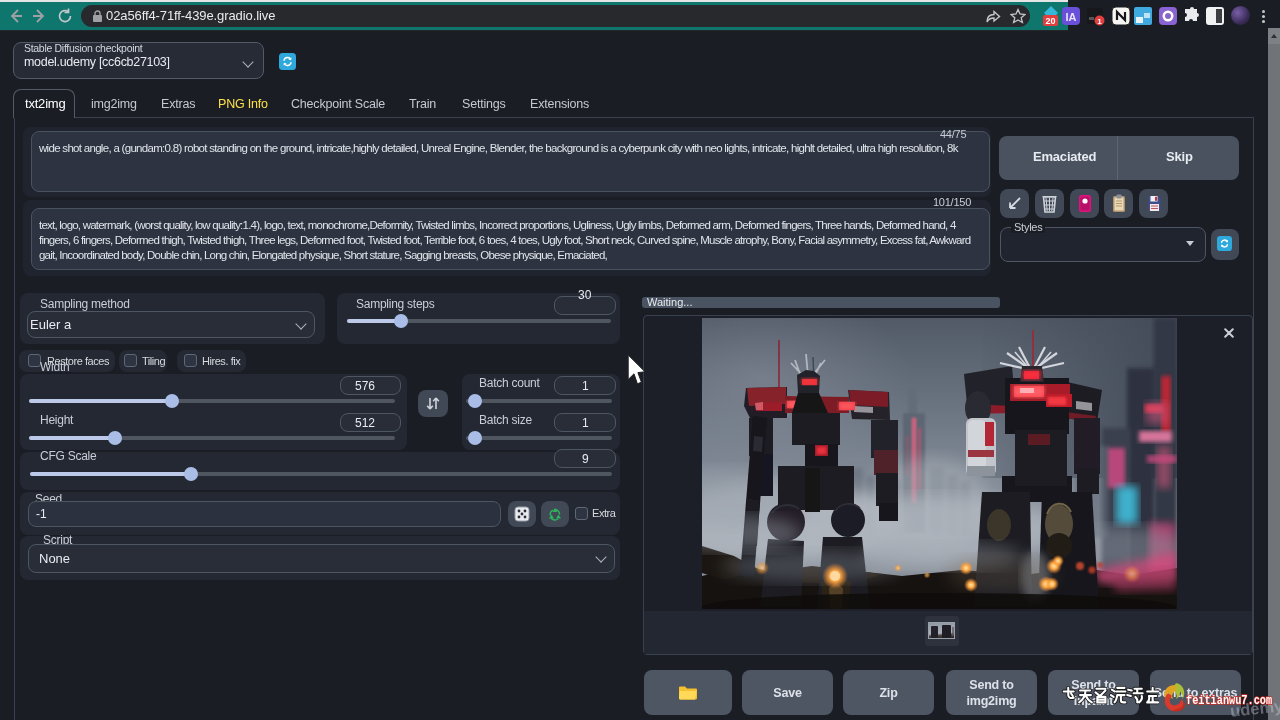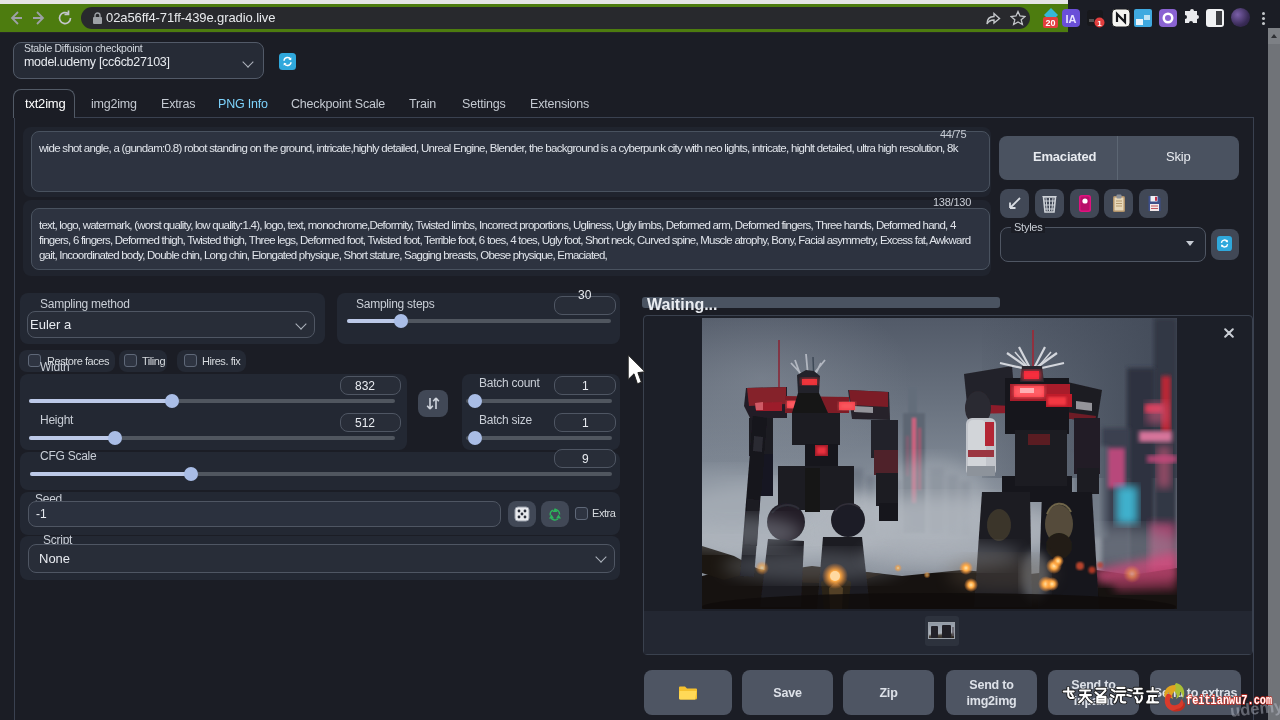--- a/index.html
+++ b/index.html
@@ -1,19 +1,19 @@
 <!DOCTYPE html>
 <html><head><meta charset="utf-8">
 <style>
 *{margin:0;padding:0;box-sizing:border-box}
 body{width:1280px;height:720px;overflow:hidden;background:#1b1d25;font-family:"Liberation Sans",sans-serif}
 #page{position:absolute;top:0;left:0;width:1280px;height:720px}
 .abs{position:absolute}
 
-#bbar{position:absolute;top:0;left:0;width:1068px;height:28px;background:#4d7c0f;border-top:4px solid #e5e5e5;border-bottom:1px solid #25262a;box-sizing:content-box}
+#bbar{position:absolute;top:0;left:0;width:1068px;height:28px;background:#0f766e;border-top:2px solid #e5e5e5;border-bottom:1px solid #25262a;box-sizing:content-box}
 #urlpill{position:absolute;left:81px;top:3px;width:949px;height:22px;border-radius:11px;background:#28292d}
 .btxt{color:#e8eaed;font-size:13px}
 
 .panel{position:absolute;background:#232833;border-radius:8px}
 .inbox{position:absolute;background:#282d38;border:1px solid #4f5663;border-radius:8px}
 .lbl{position:absolute;color:#c9ced6;font-size:12px;letter-spacing:-0.25px;white-space:nowrap}
 .val{position:absolute;color:#e8ebf0;font-size:13px;white-space:nowrap}
 .track{position:absolute;height:4px;background:#50565f;border-radius:2px}
 .fill{position:absolute;height:4px;background:#bcc9e8;border-radius:2px}
 .thumb{position:absolute;width:14px;height:14px;border-radius:50%;background:#a9bde6;top:-5px}
@@ -97,43 +97,43 @@
         <rect x="0" y="0" width="17" height="17" rx="3.5" fill="#2fa8dc"></rect>
         <path d="M5.2 10.5 A3.6 3.6 0 0 0 12 9.2 M11.8 6.5 A3.6 3.6 0 0 0 5 7.8" stroke="#fff" stroke-width="1.5" fill="none"></path>
         <path d="M12.5 4.5 L12 7.3 L9.3 6.6 Z M4.5 12.5 L5 9.7 L7.7 10.4 Z" fill="#fff"></path>
       </svg></div>
 
   <div class="abs" style="left:13px;top:89px;width:62px;height:29px;border:1px solid #525a66;border-bottom:none;border-radius:8px 8px 0 0;background:#1b1d25;z-index:2"></div>
   <div class="val" style="left:25px;top:96px;font-size:13px;letter-spacing:-0.2px;color:#fff;z-index:3">txt2img</div>
   <div id="tabs">
     <div class="lbl" style="left:91px;top:97px;font-size:12.5px;letter-spacing:-0.2px;color:#c4c9d1">img2img</div>
     <div class="lbl" style="left:161px;top:97px;font-size:12.5px;letter-spacing:-0.2px;color:#c4c9d1">Extras</div>
-    <div class="lbl" style="left:218px;top:97px;font-size:12.5px;letter-spacing:-0.2px;color:#7dd3fc">PNG Info</div>
+    <div class="lbl" style="left:218px;top:97px;font-size:12.5px;letter-spacing:-0.2px;color:#fde047">PNG Info</div>
     <div class="lbl" style="left:291px;top:97px;font-size:12.5px;letter-spacing:-0.2px;color:#c4c9d1">Checkpoint Scale</div>
     <div class="lbl" style="left:409px;top:97px;font-size:12.5px;letter-spacing:-0.2px;color:#c4c9d1">Train</div>
     <div class="lbl" style="left:462px;top:97px;font-size:12.5px;letter-spacing:-0.2px;color:#c4c9d1">Settings</div>
     <div class="lbl" style="left:530px;top:97px;font-size:12.5px;letter-spacing:-0.2px;color:#c4c9d1">Extensions</div>
   </div>
 
   <div class="abs" style="left:14px;top:117px;width:1240px;height:610px;border:1px solid #3a4150;border-bottom:none"></div>
 
   <div class="panel" style="left:23px;top:127px;width:968px;height:70px;background:#20242e"></div>
   <div class="inbox" style="left:31px;top:131px;width:959px;height:61px;background:#2d3340;border-color:#49525f"></div>
   <div class="lbl" id="prompt1" style="left:39px;top:141px;width:944px;overflow:hidden;color:#e0e4ea;font-size:11.5px;letter-spacing:-0.7px;line-height:15px;white-space:nowrap">wide shot angle, a (gundam:0.8) robot standing on the ground, intricate,highly detailed, Unreal Engine, Blender, the background is a cyberpunk city with neo lights, intricate, highlt detailed, ultra high resolution, 8k</div>
   <div class="lbl" style="left:940px;top:128px;font-size:11px">44/75</div>
 
   <div class="panel" style="left:23px;top:200px;width:968px;height:76px;background:#20242e"></div>
   <div class="inbox" style="left:31px;top:208px;width:959px;height:62px;background:#2d3340;border-color:#49525f"></div>
   <div class="lbl" id="prompt2" style="left:39px;top:218px;width:946px;overflow:hidden;color:#e0e4ea;font-size:11.5px;letter-spacing:-0.78px;line-height:15px;white-space:nowrap">text, logo, watermark, (worst quality, low quality:1.4), logo, text, monochrome,Deformity, Twisted limbs, Incorrect proportions, Ugliness, Ugly limbs, Deformed arm, Deformed fingers, Three hands, Deformed hand, 4<br>fingers, 6 fingers, Deformed thigh, Twisted thigh, Three legs, Deformed foot, Twisted foot, Terrible foot, 6 toes, 4 toes, Ugly foot, Short neck, Curved spine, Muscle atrophy, Bony, Facial asymmetry, Excess fat, Awkward<br>gait, Incoordinated body, Double chin, Long chin, Elongated physique, Short stature, Sagging breasts, Obese physique, Emaciated,</div>
-  <div class="lbl" style="left:933px;top:196px;font-size:11px">138/130</div>
+  <div class="lbl" style="left:933px;top:196px;font-size:11px">101/150</div>
 
   <div class="abs" style="left:999px;top:136px;width:240px;height:44px;border-radius:8px;background:#4a5260"></div>
   <div class="abs" style="left:1117px;top:136px;width:1px;height:44px;background:#5c6673"></div>
   <div class="val" style="left:1033px;top:149px;font-weight:bold;letter-spacing:-0.2px">Emaciated</div>
-  <div class="val" style="left:1166px;top:149px;font-weight:normal;letter-spacing:-0.2px">Skip</div>
+  <div class="val" style="left:1166px;top:149px;font-weight:bold;letter-spacing:-0.2px">Skip</div>
   <div id="iconrow">
     <div class="sbtn" style="left:1000px;top:189px;width:29px;height:29px"></div>
     <div class="sbtn" style="left:1035px;top:189px;width:29px;height:29px"></div>
     <div class="sbtn" style="left:1070px;top:189px;width:29px;height:29px"></div>
     <div class="sbtn" style="left:1104px;top:189px;width:29px;height:29px"></div>
     <div class="sbtn" style="left:1139px;top:189px;width:29px;height:29px"></div>
     <svg class="abs" style="left:1006px;top:195px" width="17" height="17" viewBox="0 0 17 17">
         <path d="M14 3 L5 12 M4 13 L4 7.5 M4 13 L9.5 13" stroke="#d8dce2" stroke-width="1.8" fill="none"></path>
       </svg>
     <svg class="abs" style="left:1042px;top:194px" width="15" height="19" viewBox="0 0 15 19">
@@ -191,21 +191,21 @@
     <div class="cb" style="left:28px;top:354px"></div>
     <div class="lbl" style="left:47px;top:355px;font-size:11px;letter-spacing:-0.45px;color:#d6dade">Restore faces</div>
     <div class="cb" style="left:124px;top:354px"></div>
     <div class="lbl" style="left:142px;top:355px;font-size:11px;letter-spacing:-0.45px;color:#d6dade">Tiling</div>
     <div class="cb" style="left:184px;top:354px"></div>
     <div class="lbl" style="left:202px;top:355px;font-size:11px;letter-spacing:-0.45px;color:#d6dade">Hires. fix</div>
 
     <div class="panel" style="left:20px;top:374px;width:387px;height:76px"></div>
     <div class="lbl" style="left:40px;top:360px">Width</div>
     <div class="inbox" style="left:340px;top:376px;width:61px;height:19px"></div>
-    <div class="val" style="left:355px;top:379px;font-size:12px">832</div>
+    <div class="val" style="left:355px;top:379px;font-size:12px">576</div>
     <div class="track" style="left:29px;top:399px;width:366px"></div>
     <div class="fill" style="left:29px;top:399px;width:143px"></div>
     <div class="thumb" style="left:165px;top:394px"></div>
     <div class="lbl" style="left:40px;top:413px">Height</div>
     <div class="inbox" style="left:340px;top:413px;width:61px;height:19px"></div>
     <div class="val" style="left:355px;top:416px;font-size:12px">512</div>
     <div class="track" style="left:29px;top:436px;width:366px"></div>
     <div class="fill" style="left:29px;top:436px;width:86px"></div>
     <div class="thumb" style="left:108px;top:431px"></div>
     <div class="sbtn" style="left:418px;top:390px;width:30px;height:27px"></div>
@@ -259,21 +259,21 @@
 
     <div class="panel" style="left:20px;top:536px;width:600px;height:44px"></div>
     <div class="lbl" style="left:43px;top:533px">Script</div>
     <div class="inbox" style="left:28px;top:544px;width:587px;height:29px"></div>
     <div class="val" style="left:39px;top:551px">None</div>
     <div class="chev" style="left:597px;top:553px"></div>
   </div>
 
   <div id="output">
     <div class="abs" style="left:642px;top:297px;width:358px;height:11px;background:#4a5361;border-radius:3px"></div>
-    <div class="val" style="left:647px;top:296px;font-size:16px;font-weight:bold">Waiting...</div>
+    <div class="val" style="left:647px;top:296px;font-size:11px;font-weight:normal">Waiting...</div>
     <div class="abs" style="left:643px;top:315px;width:610px;height:340px;border:1px solid #3a414e;border-radius:4px;background:#1c1f28"></div>
     <div id="robotimg" class="abs" style="left:702px;top:318px;width:475px;height:291px">
 <svg width="475" height="291" viewBox="0 0 475 291">
 <defs>
 <linearGradient id="sky" x1="0" y1="0" x2="0" y2="1">
 <stop offset="0" stop-color="#525a68"></stop>
               <stop offset="0.28" stop-color="#68717e"></stop>
               <stop offset="0.52" stop-color="#7f8894"></stop>
               <stop offset="0.72" stop-color="#959ca6"></stop>
               <stop offset="0.88" stop-color="#8a919b"></stop>

